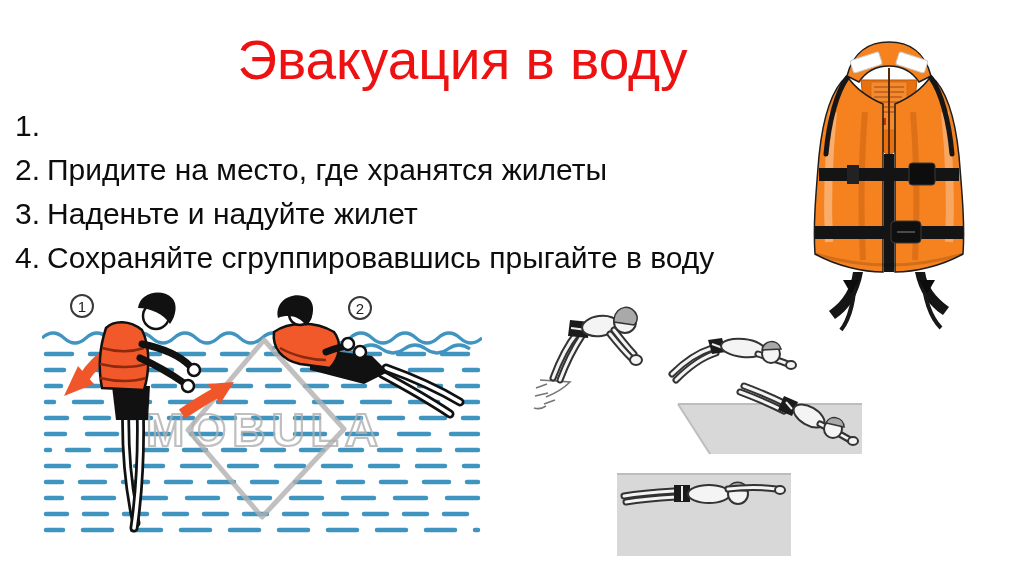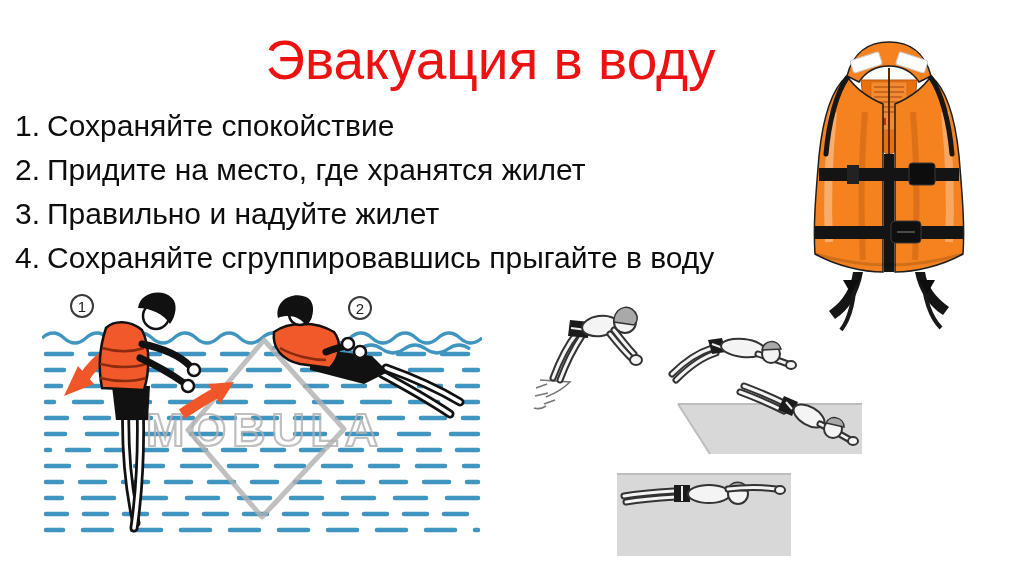--- a/index.html
+++ b/index.html
@@ -10,21 +10,20 @@
   }
   html,body{margin:0;padding:0;background:#888;}
   .slide{
     position:relative;width:1024px;height:574px;background:#ffffff;
     overflow:hidden;font-family:"Liberation Sans",sans-serif;
   }
   .title{
     position:absolute;left:0;top:30px;width:925px;text-align:center;
     font-size:55px;line-height:1.1;color:var(--title-red);font-weight:400;
     white-space:nowrap;
-    padding-left:28px;
   }
   .steps{position:absolute;left:15px;top:104px;}
   .step{display:flex;align-items:center;height:44px;font-size:30px;color:var(--text-black);white-space:nowrap;}
   .step .num{margin-right:7px;}
   .vest-photo{position:absolute;left:763px;top:20px;width:252px;height:315px;}
   .float-scene{position:absolute;left:42px;top:286px;width:440px;height:264px;}
   .dive-scene{position:absolute;left:532px;top:292px;width:360px;height:268px;}
   
   .wave{stroke:var(--water-blue);stroke-width:4.5;stroke-linecap:round;fill:none;}
   .surf{stroke:var(--water-blue);stroke-width:3.2;fill:none;}
@@ -57,29 +56,28 @@
 </head>
 <body>
 
 <div class="slide">
 
   <div class="title">Эвакуация в воду</div>
 
   <div class="steps">
     <div class="step">
       <span class="num">1.</span>
-      <span>Сохраняйте спокойствие</span>
     </div>
     <div class="step">
       <span class="num">2.</span>
-      <span>Придите на место, где хранятся жилет</span>
+      <span>Придите на место, где хранятся жилеты</span>
     </div>
     <div class="step">
       <span class="num">3.</span>
-      <span>Правильно и надуйте жилет</span>
+      <span>Наденьте и надуйте жилет</span>
     </div>
     <div class="step">
       <span class="num">4.</span>
       <span>Сохраняйте сгруппировавшись прыгайте в воду</span>
     </div>
   </div>
 
   <svg class="vest-photo" viewBox="0 0 252 315">
     <g>
 

